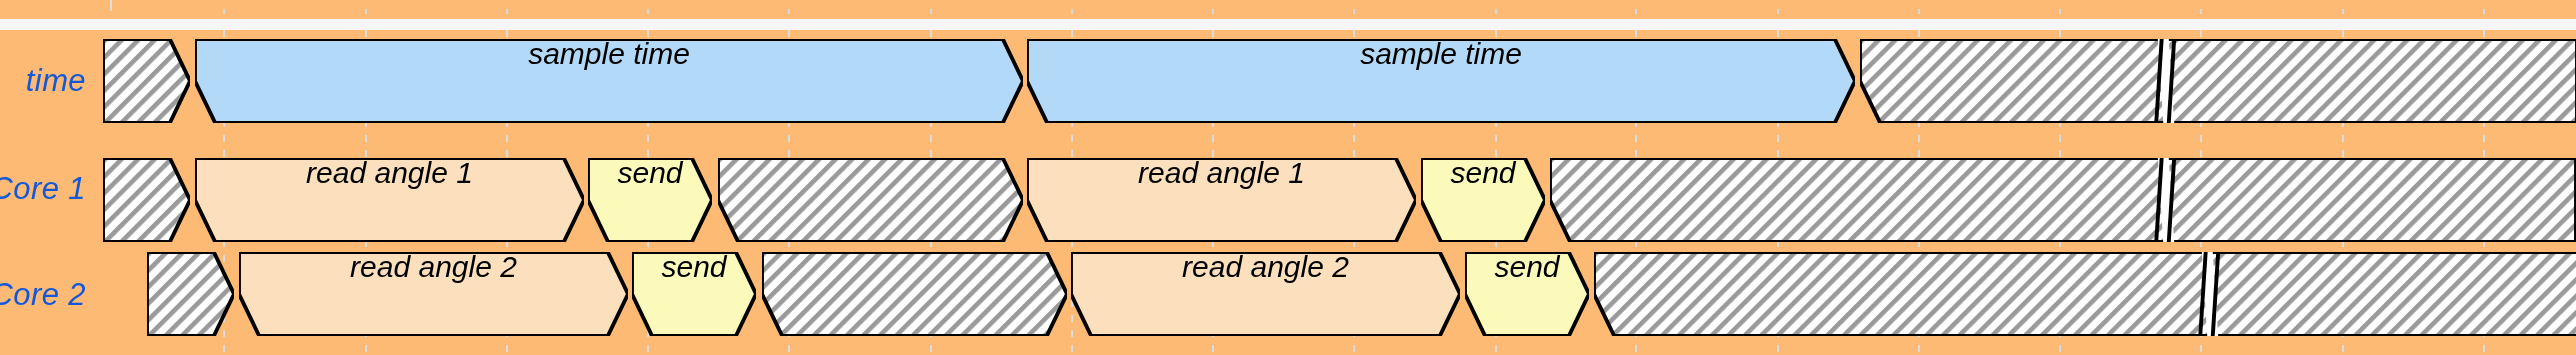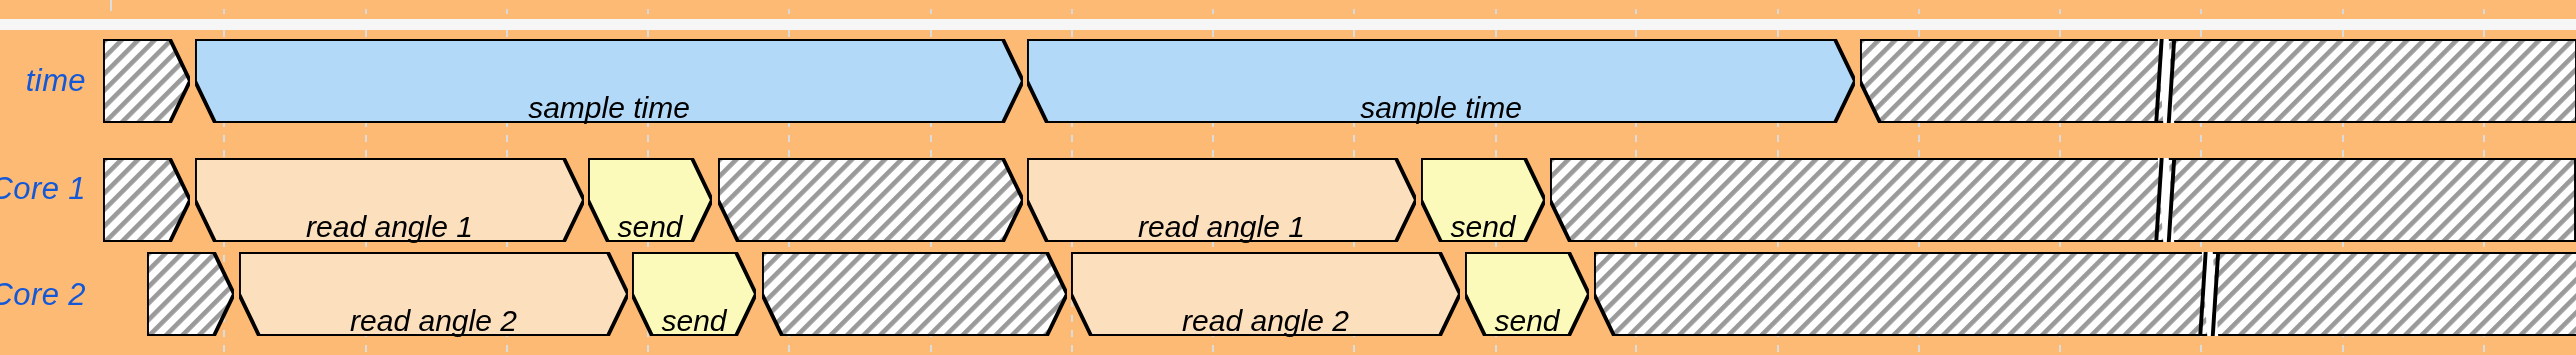--- a/index.html
+++ b/index.html
@@ -68,21 +68,21 @@
   }
   .lane-inner{ position:relative; width:100%; height:100%; }
 
   
   .blk{
     position:absolute;
     top:0;
     height:100%;
     box-sizing:border-box;
     display:flex;
-    align-items:flex-end;
+    align-items:flex-start;
     justify-content:center;
     color:#000000;
     font-size:30px;
     line-height:1;
     white-space:nowrap;
     overflow:visible;
   }
   .blk .cap{ position:relative; z-index:3; }
 
   

